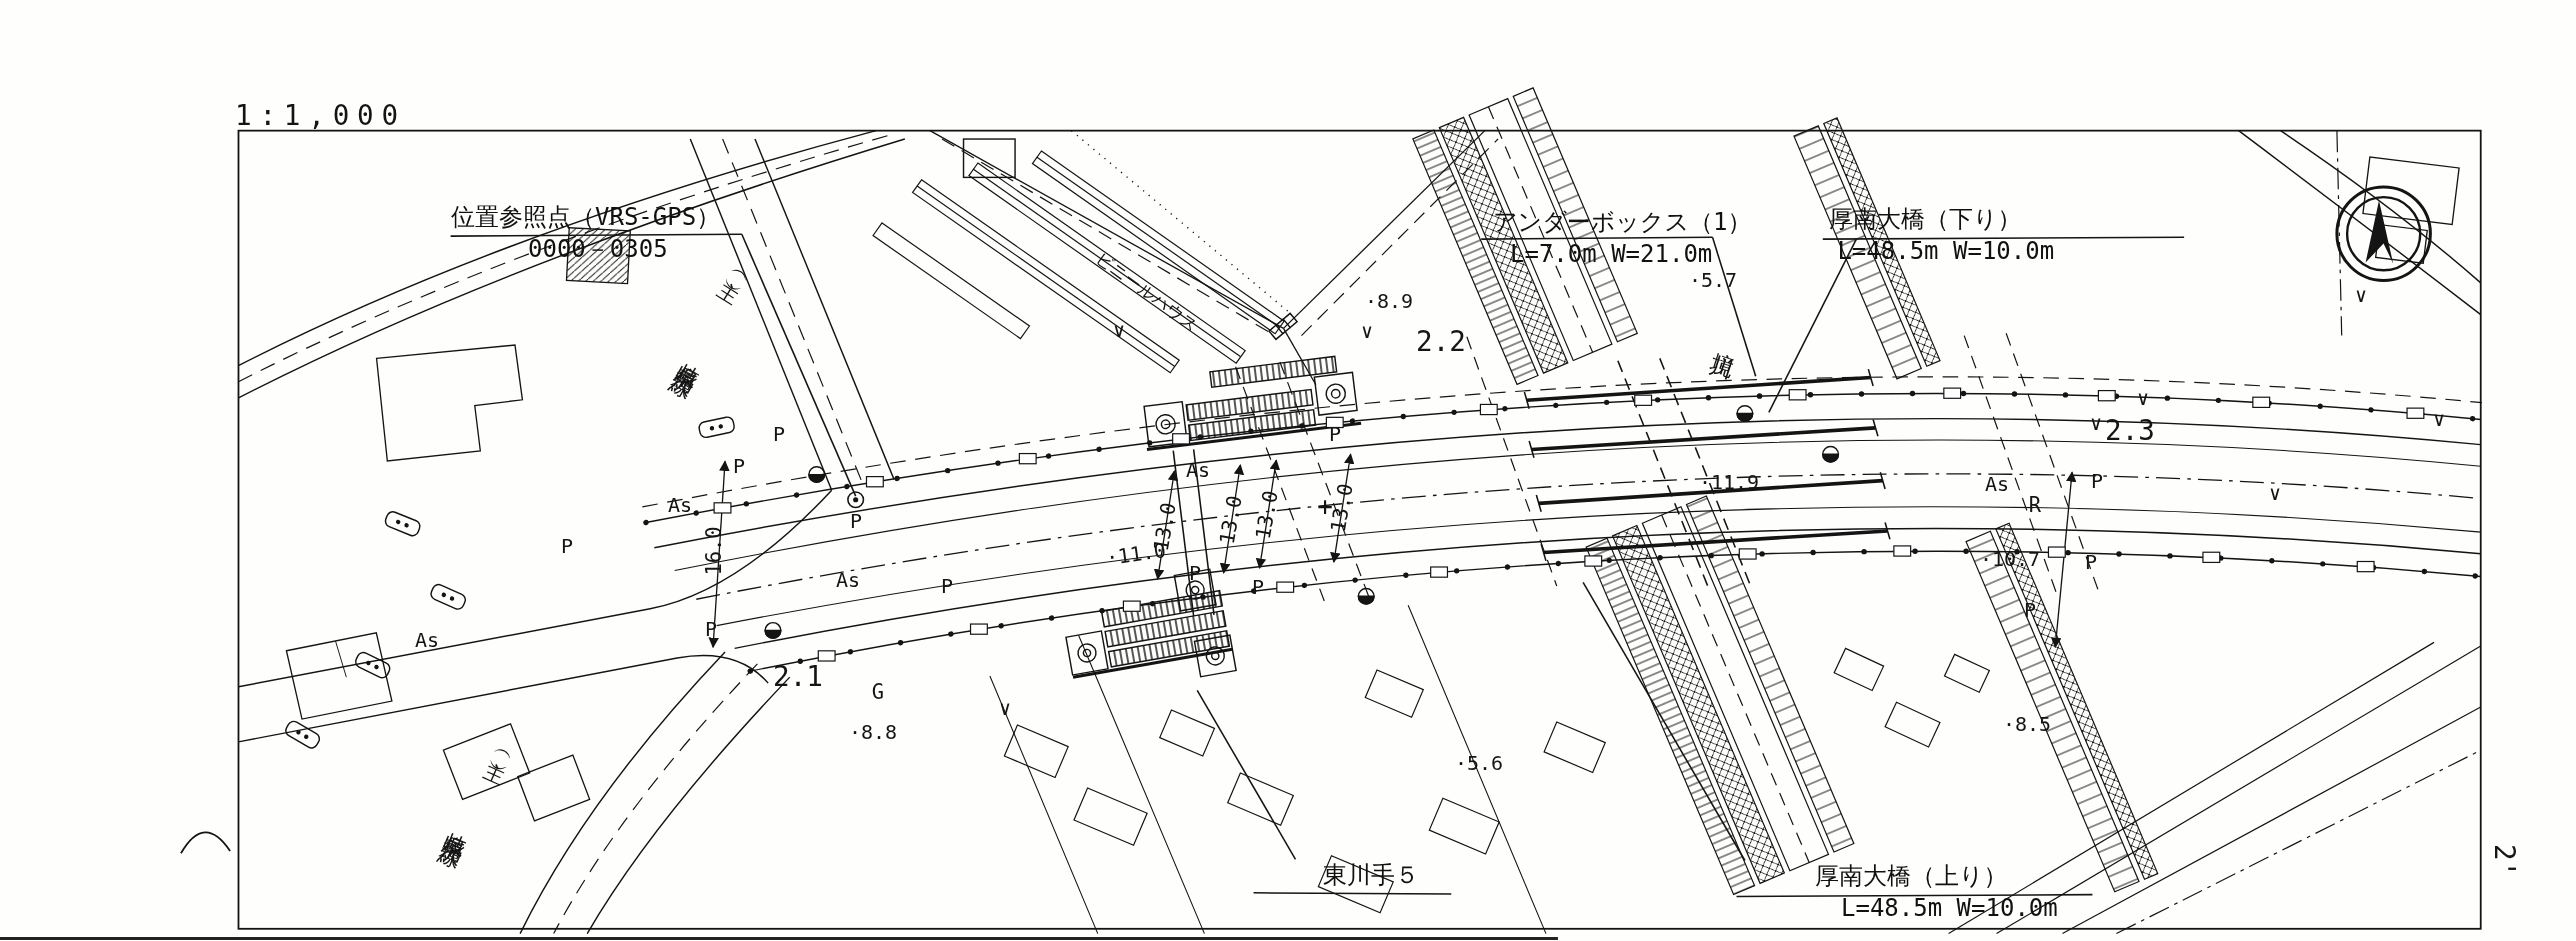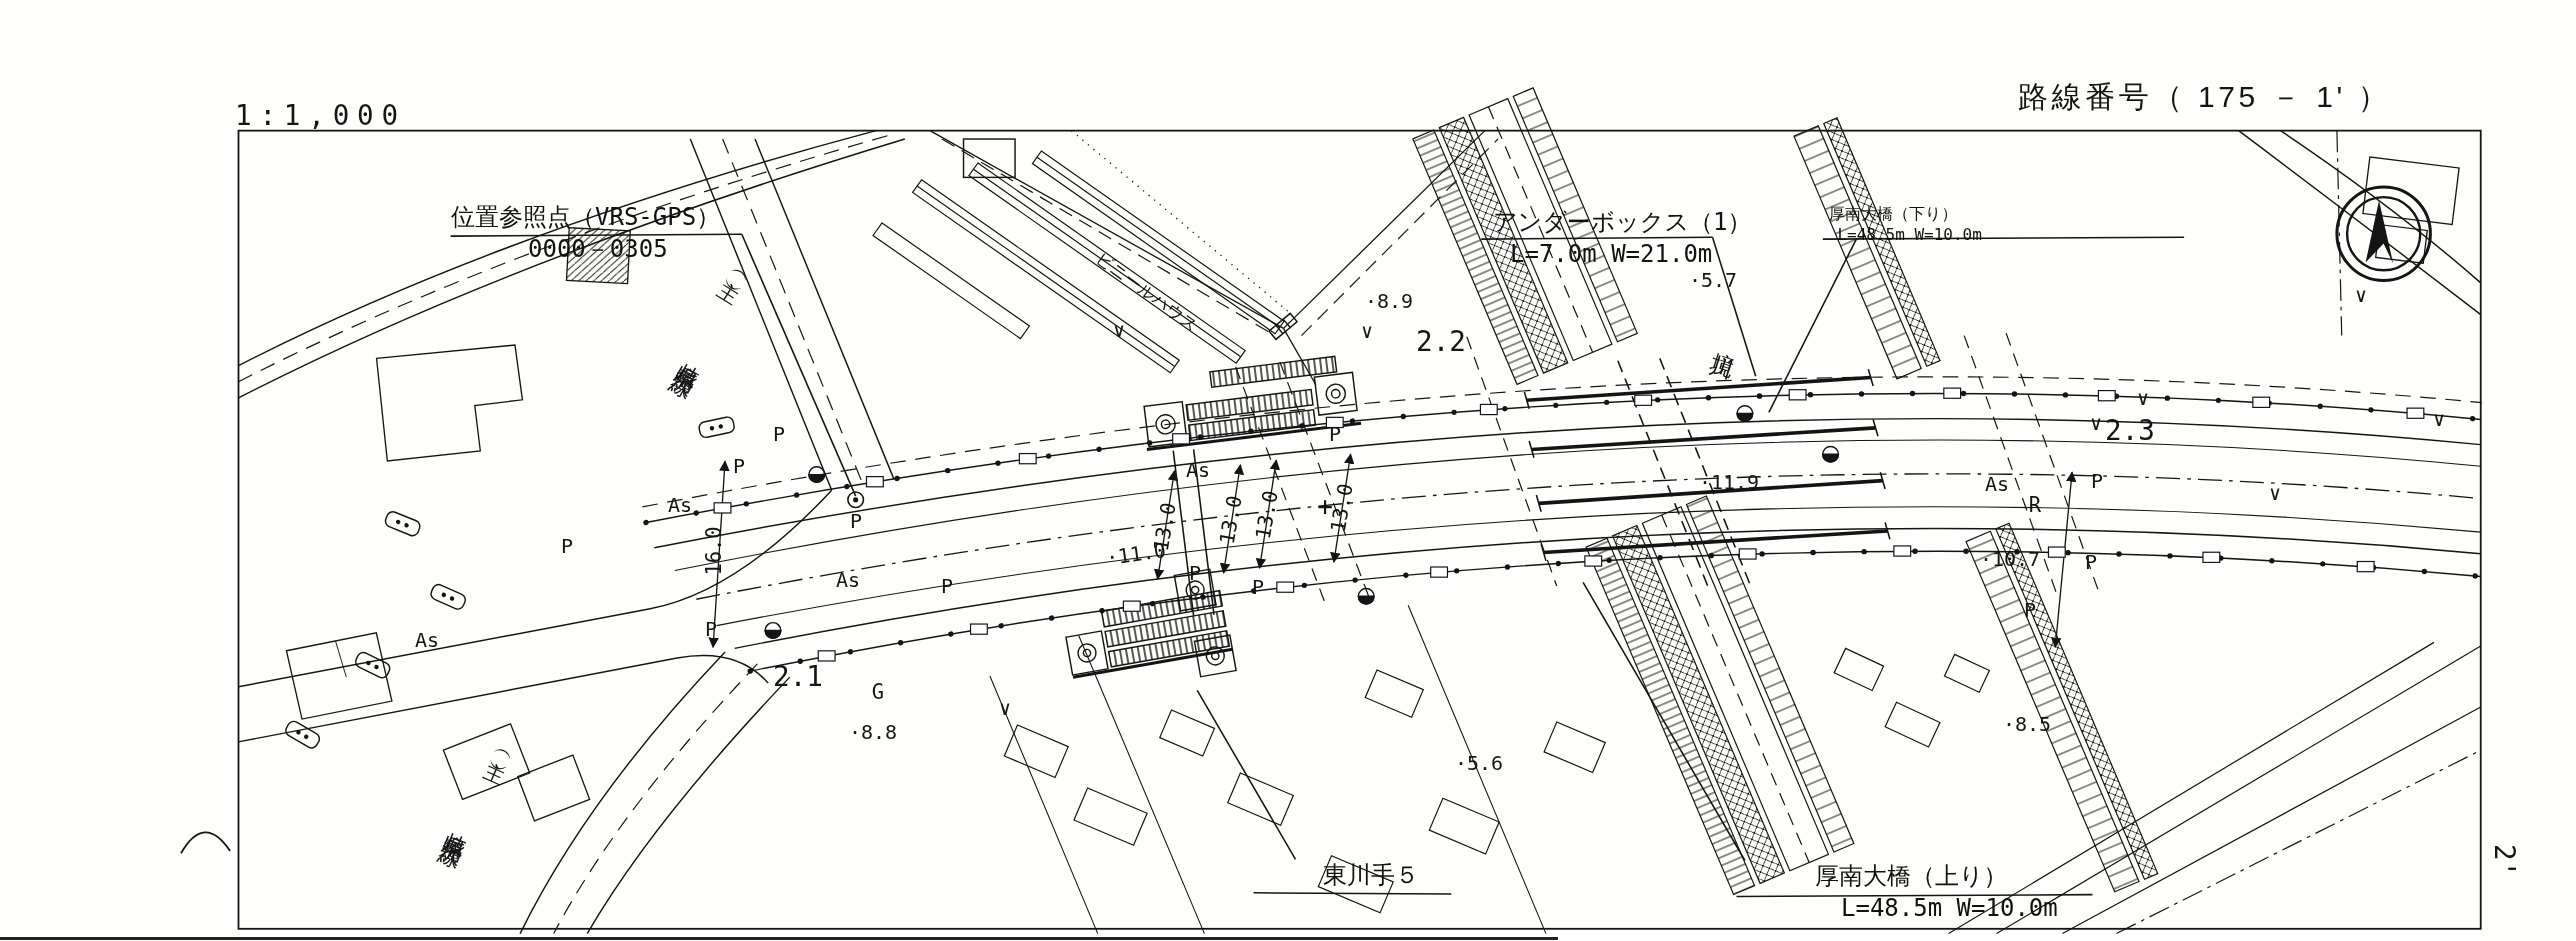--- a/index.html
+++ b/index.html
@@ -19,21 +19,20 @@
        font-family:"DejaVu Sans Mono","Liberation Sans",sans-serif;}
   #anno-layer line{stroke:#151515;stroke-width:2.6;}
   #post-layer rect{fill:#fff;stroke:#151515;stroke-width:2;}
 </style>
 </head>
 <body>
 
 <div class="page">
 
   <div class="hdr" id="scale">1:1,000</div>
-  <div class="hdr" id="routeno">路線番号（ 175 － 1' ）</div>
   <div id="adj-sheet" style="left:2488px;top:844px;transform:rotate(90deg);">2'</div>
 
   <svg class="draw" width="2576" height="942" viewBox="0 0 4299 1572">
     <defs>
       <pattern id="ladder" width="100" height="13" patternUnits="userSpaceOnUse">
         <path d="M0,6.5 H100" stroke="#141414" stroke-width="2"></path>
       </pattern>
       <pattern id="herr" width="100" height="22" patternUnits="userSpaceOnUse">
         <path d="M0,11 H100" stroke="#141414" stroke-width="1.8"></path>
       </pattern>
@@ -367,21 +366,21 @@
 
   <div id="callouts">
       <div class="callout" style="left: 451px; top: 201px; font-size: 24px;">
         <div>位置参照点（VRS-GPS）</div>
         <div style="margin-left: 77px;">0000－0305</div>
       </div>
       <div class="callout" style="left: 1493px; top: 206px; font-size: 24px;">
         <div>アンダーボックス（1）</div>
         <div style="margin-left: 17px;">L=7.0m  W=21.0m</div>
       </div>
-      <div class="callout" style="left: 1829px; top: 203px; font-size: 16px;">
+      <div class="callout" style="left: 1829px; top: 203px; font-size: 24px;">
         <div>厚南大橋（下り）</div>
         <div style="margin-left: 8.4px;">L=48.5m  W=10.0m</div>
       </div>
       <div class="callout" style="left: 1262px; top: 859px; font-size: 24px; text-align: right;">
         <div>東川手５</div>
         <div style="margin-left: 37px; margin-top: 46px;">横断歩道橋</div>
       </div>
       <div class="callout" style="left: 1815px; top: 860px; font-size: 24px;">
         <div>厚南大橋（上り）</div>
         <div style="margin-left: 26px;">L=48.5m  W=10.0m</div>

